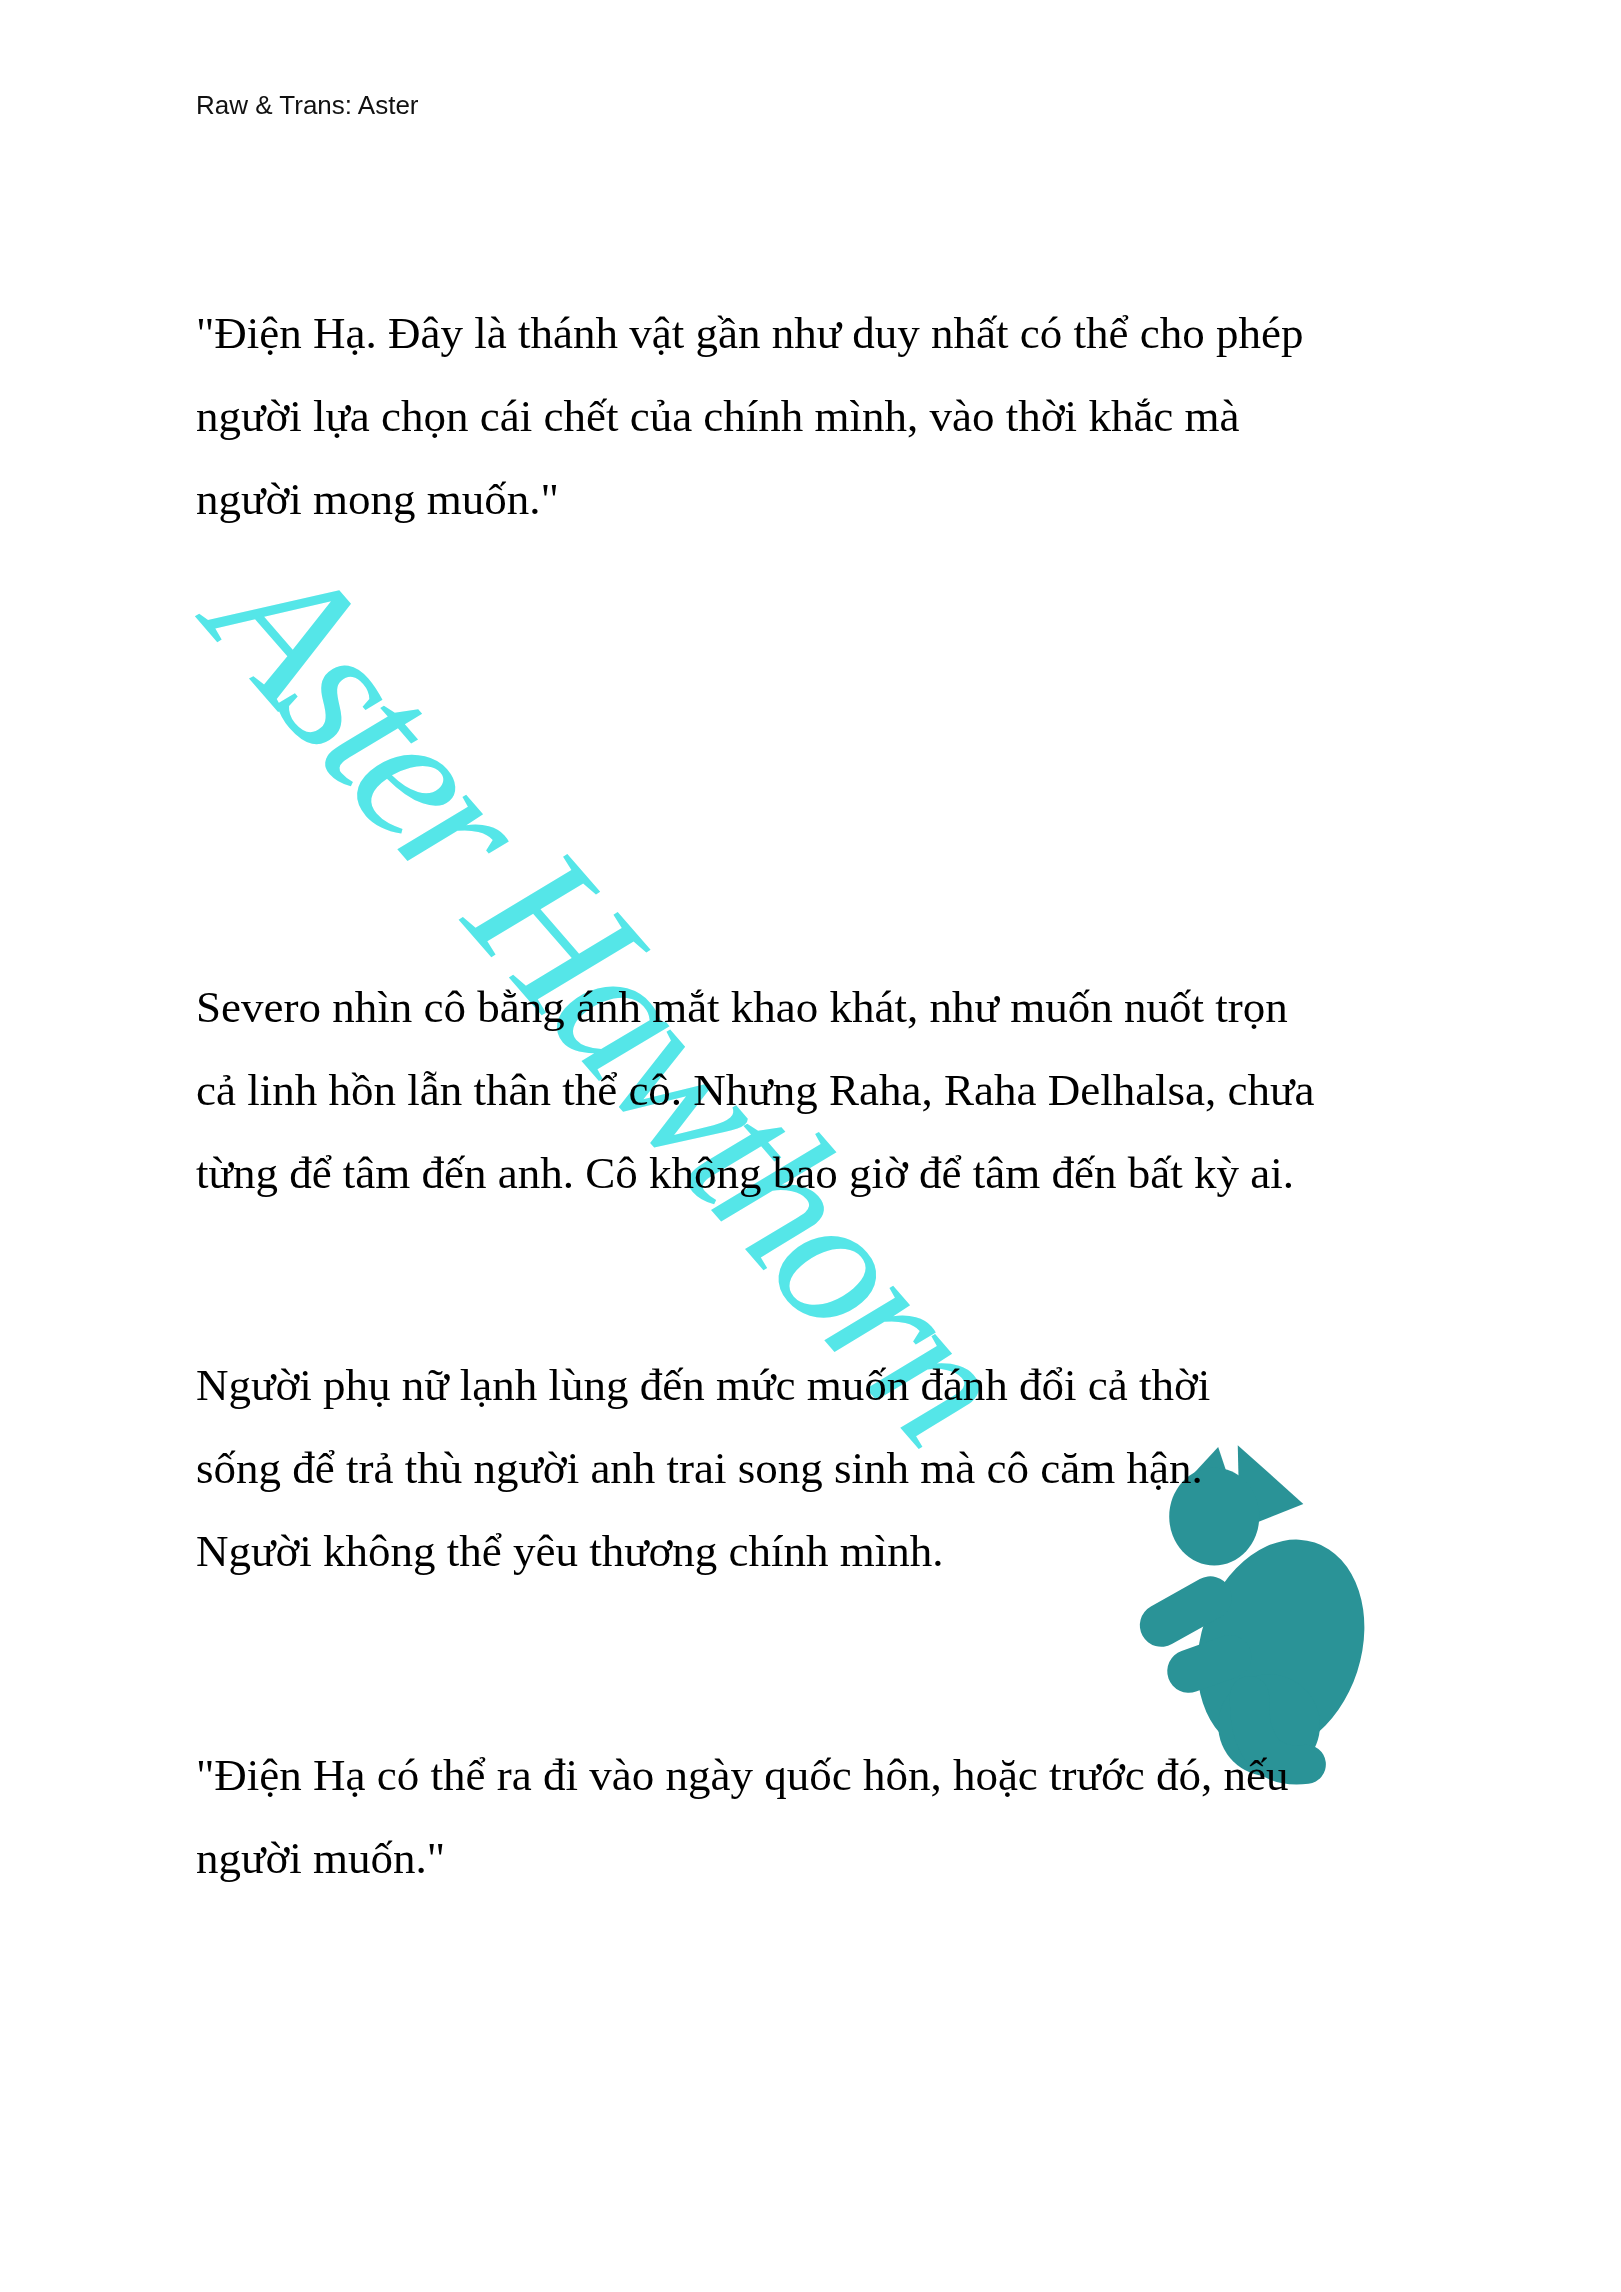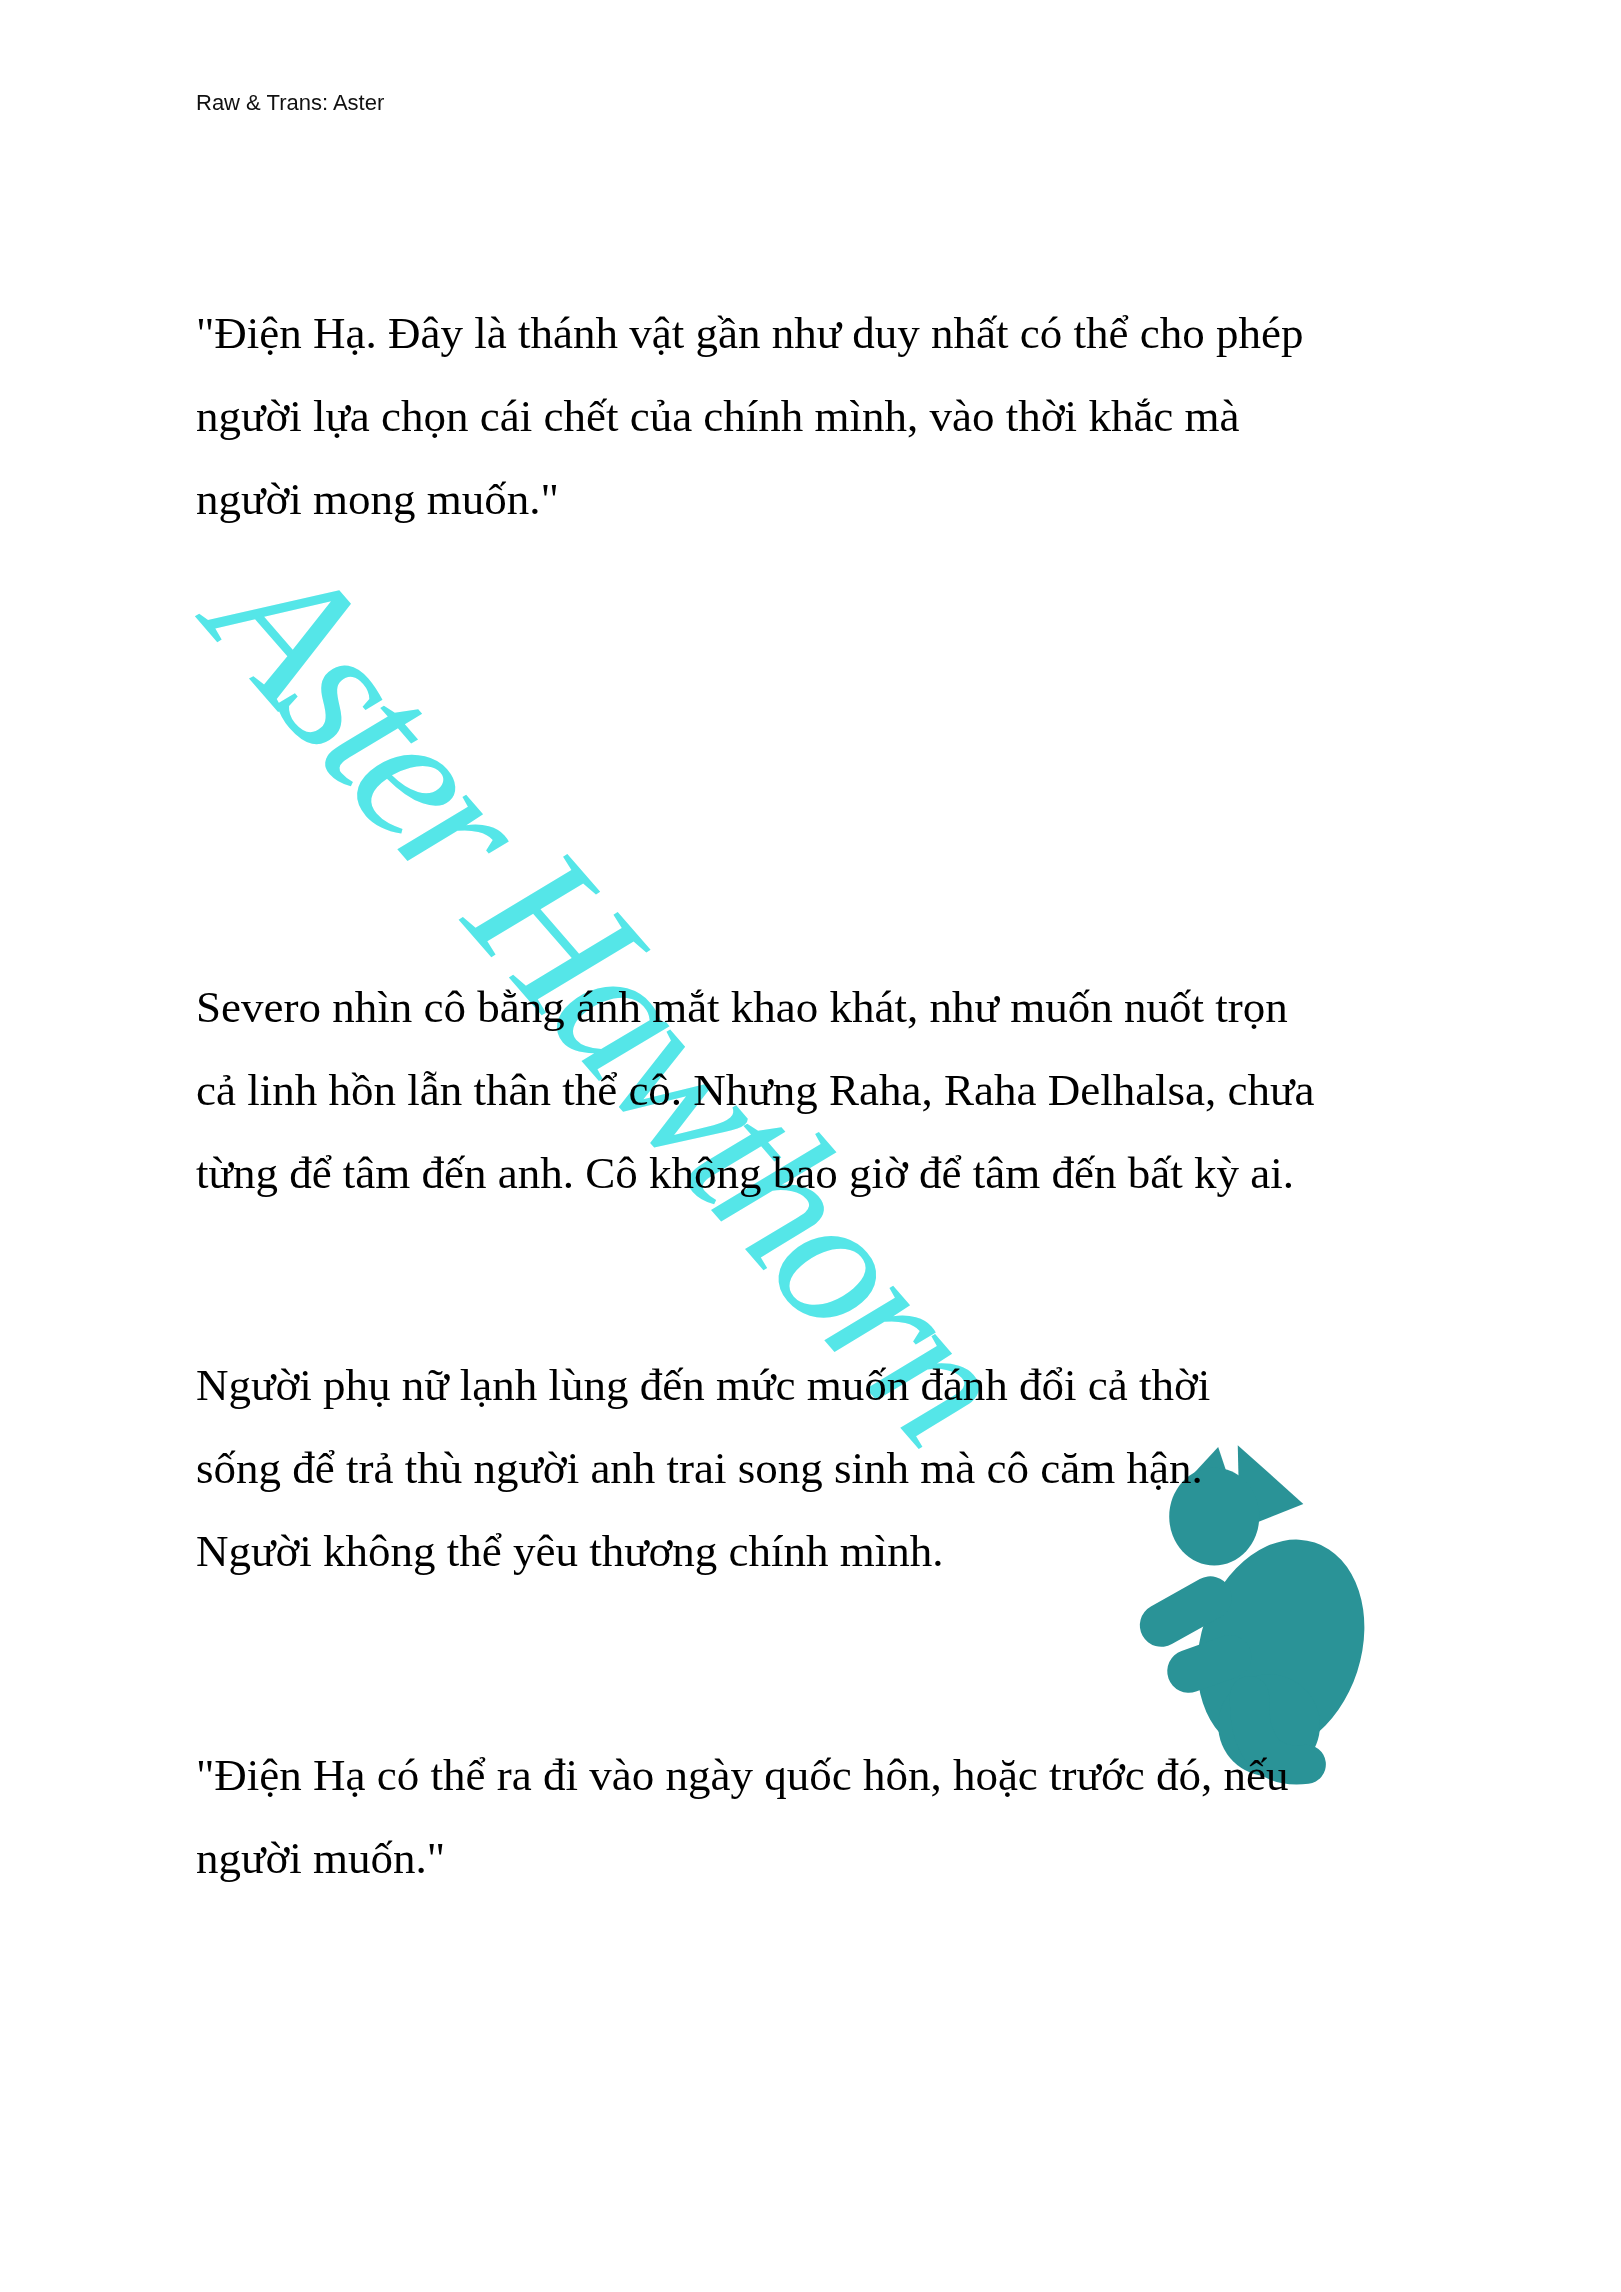--- a/index.html
+++ b/index.html
@@ -7,21 +7,21 @@
     position:relative;
     width:1621px;height:2293px;
     background:#ffffff;
     overflow:hidden;
     font-family:"Liberation Serif", serif;
   }
   .header{
     position:absolute;
     left:196px;top:90px;
     font-family:"Liberation Sans", sans-serif;
-    font-size:22px;
+    font-size:26px;
     color:#111;
     z-index:3;
     white-space:nowrap;
   }
   .watermark{
     position:absolute;
     left:333px;top:510px;
     font-family:"Liberation Serif", serif;
     font-style:italic;
     font-size:191px;

